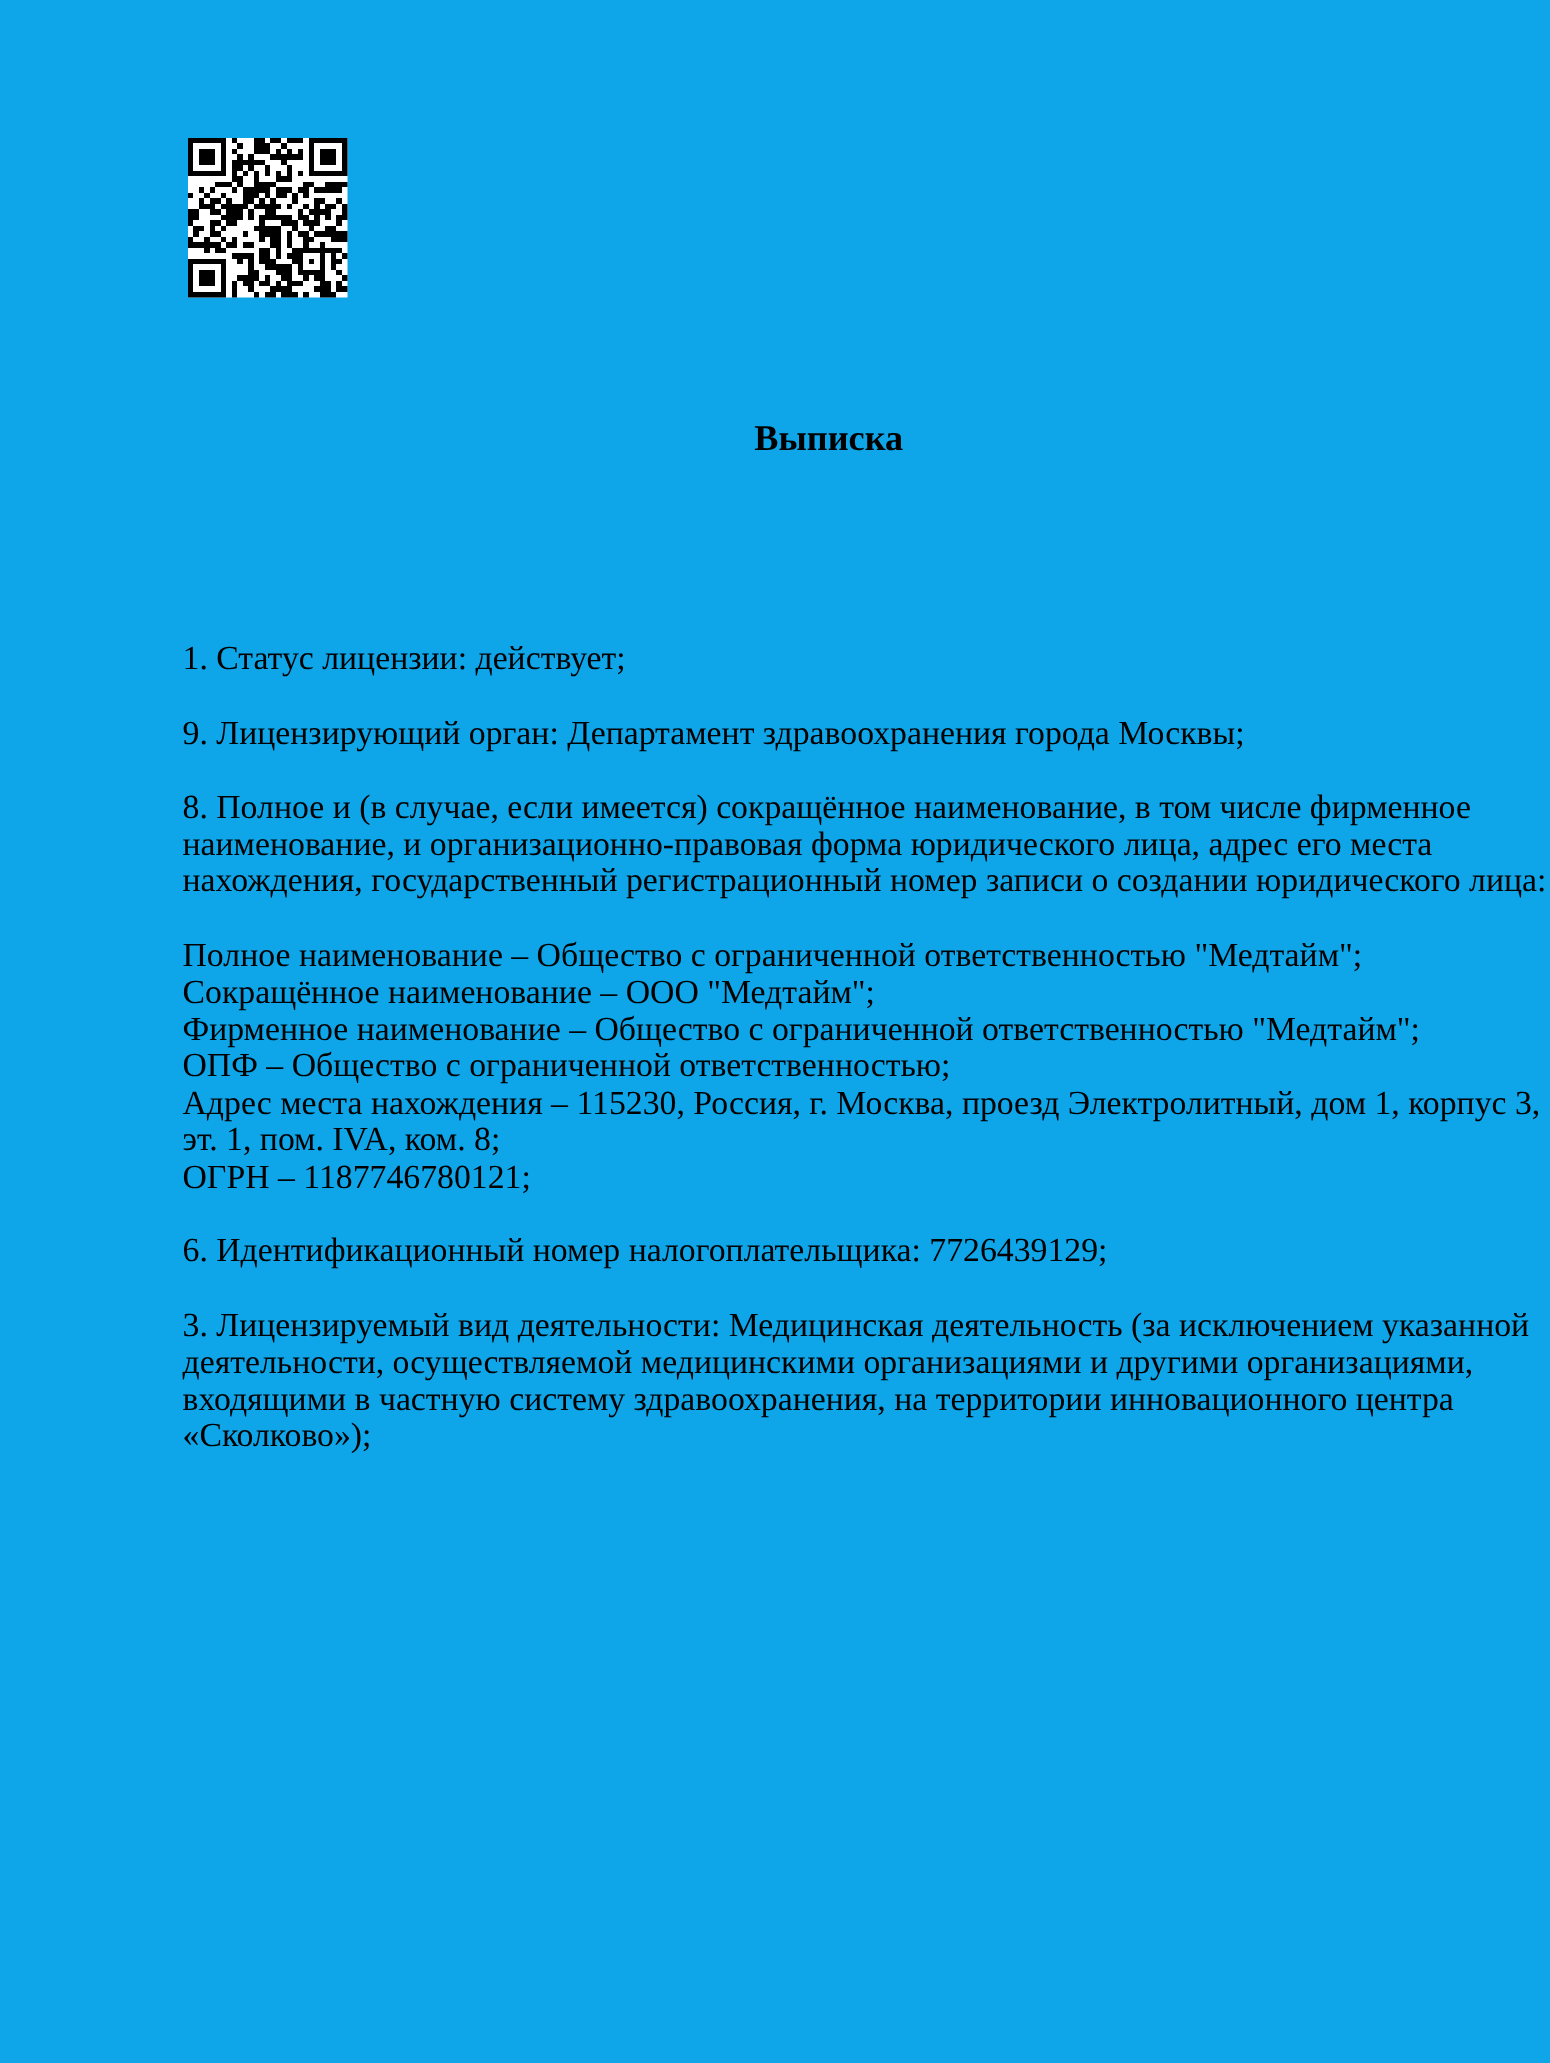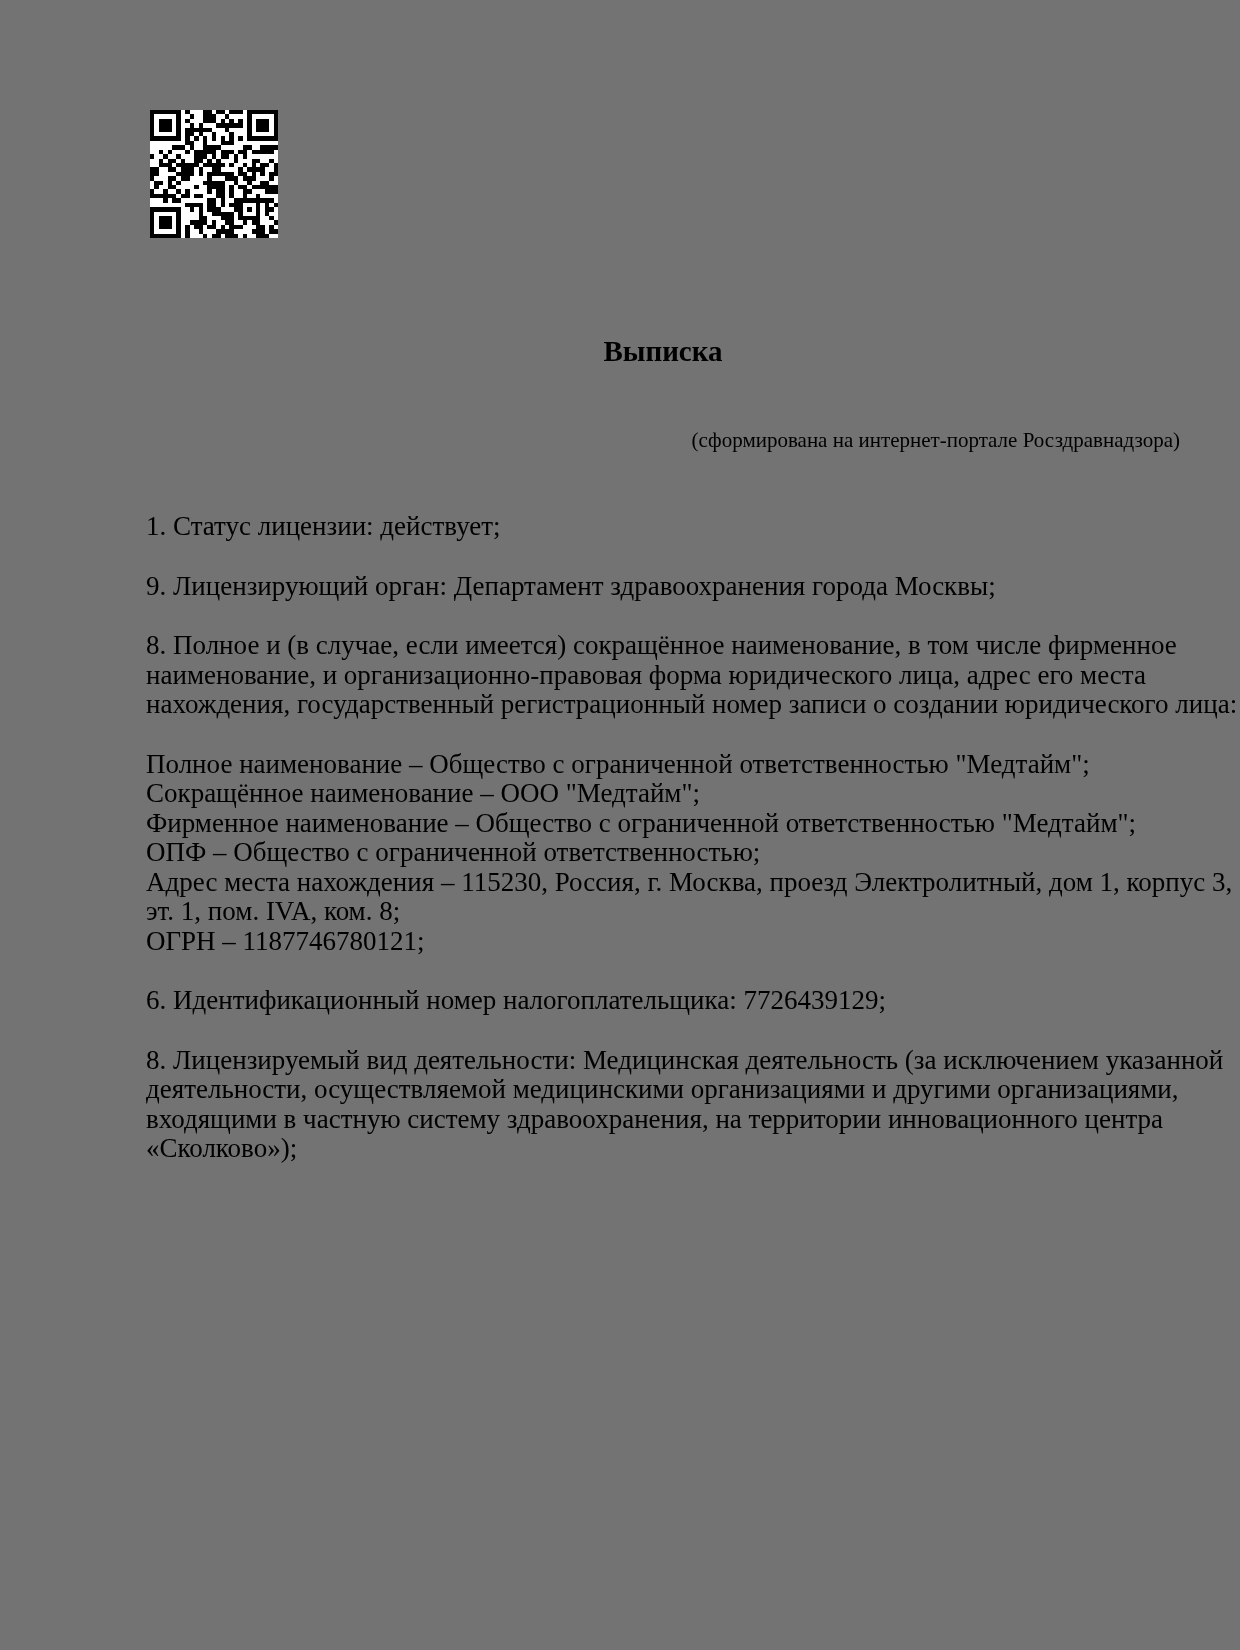--- a/index.html
+++ b/index.html
@@ -1,20 +1,20 @@
 <!DOCTYPE html>
 <html><head>
 <meta charset="utf-8">
 <style>
   html, body { margin: 0; padding: 0; background: #ffffff; }
   .page {
     position: relative;
     width: 1240px;
     height: 1650px;
-    background: #737373;
+    background: #0ea5e9;
     font-family: "Liberation Serif", "DejaVu Serif", serif;
     color: #000000;
     overflow: hidden;
   }
   .qr {
     position: absolute;
     left: 150px;
     top: 110px;
     width: 128px;
     height: 128px;
@@ -497,35 +497,34 @@
           <rect x="21" y="28" width="1" height="1"></rect>
           <rect x="24" y="28" width="1" height="1"></rect>
           <rect x="25" y="28" width="1" height="1"></rect>
           <rect x="26" y="28" width="1" height="1"></rect>
         </g>
       </svg>
     </div>
 
   <div class="doc-title"><span>Выписка</span><br></div>
 
-  <div class="doc-subtitle">(сформирована на интернет-портале Росздравнадзора)</div>
 
   <div class="doc-body">
     <p>1. Статус лицензии: действует;</p>
     <p>9. Лицензирующий орган: Департамент здравоохранения города Москвы;</p>
     <p>8. Полное и (в случае, если имеется) сокращённое наименование, в том числе фирменное
 наименование, и организационно-правовая форма юридического лица, адрес его места
 нахождения, государственный регистрационный номер записи о создании юридического лица:</p>
     <p>Полное наименование – Общество с ограниченной ответственностью "Медтайм";
 Сокращённое наименование – ООО "Медтайм";
 Фирменное наименование – Общество с ограниченной ответственностью "Медтайм";
 ОПФ – Общество с ограниченной ответственностью;
 Адрес места нахождения – 115230, Россия, г. Москва, проезд Электролитный, дом 1, корпус 3,
 эт. 1, пом. IVA, ком. 8;
 ОГРН – 1187746780121;</p>
     <p>6. Идентификационный номер налогоплательщика: 7726439129;</p>
-    <p>8. Лицензируемый вид деятельности: Медицинская деятельность (за исключением указанной
+    <p>3. Лицензируемый вид деятельности: Медицинская деятельность (за исключением указанной
 деятельности, осуществляемой медицинскими организациями и другими организациями,
 входящими в частную систему здравоохранения, на территории инновационного центра
 «Сколково»);</p>
   </div>
 
 </div>
 
 </body></html>

